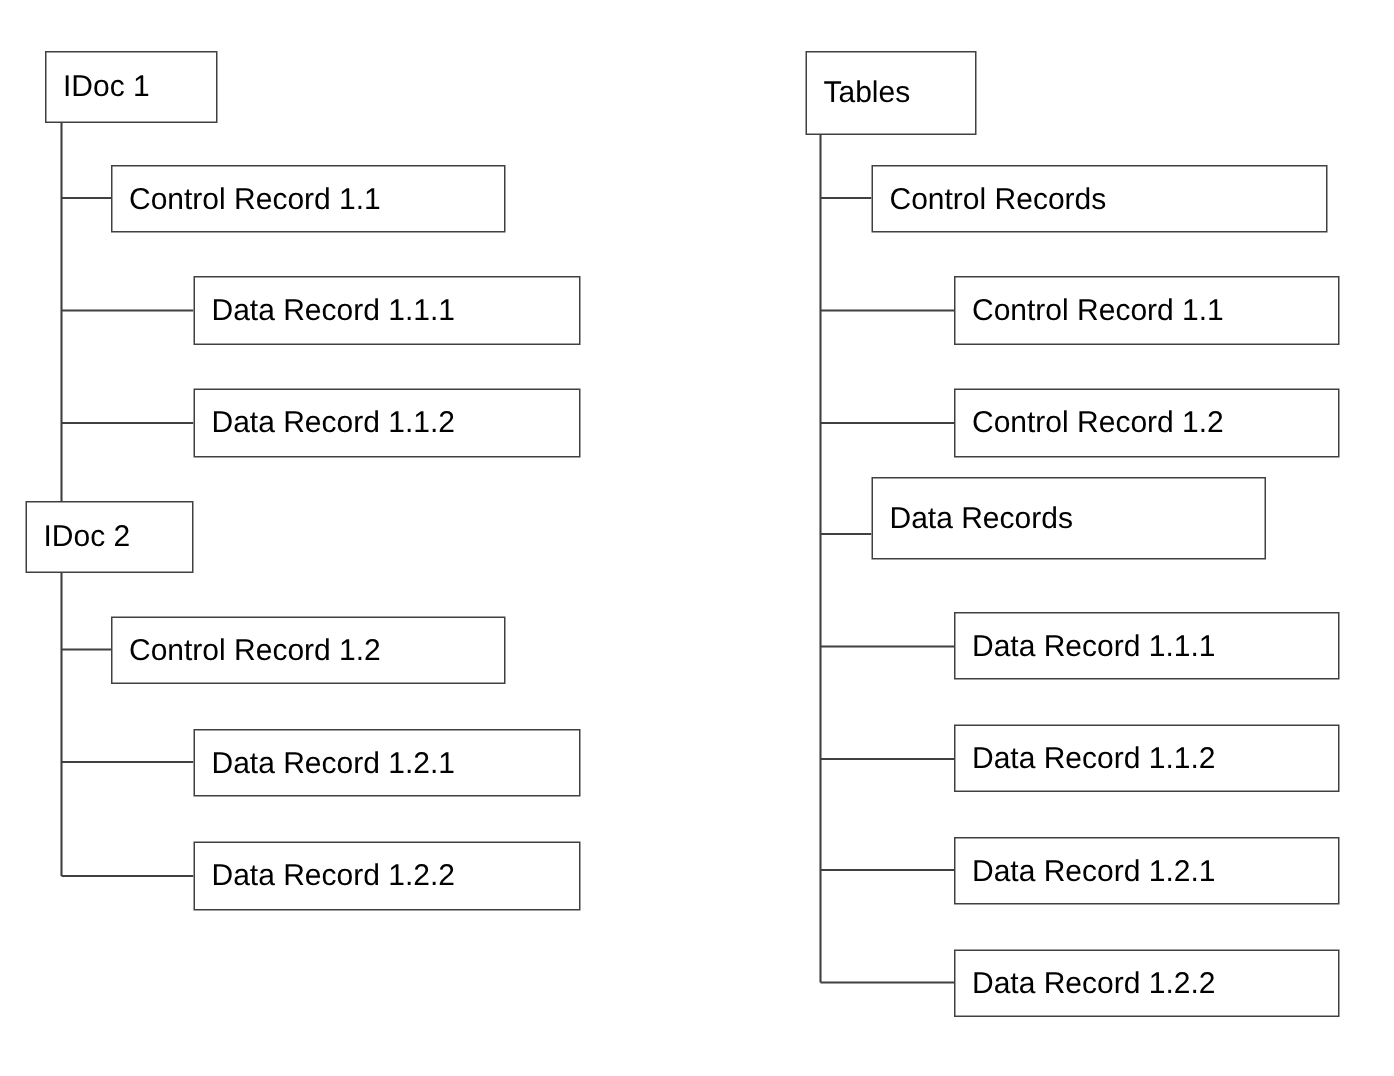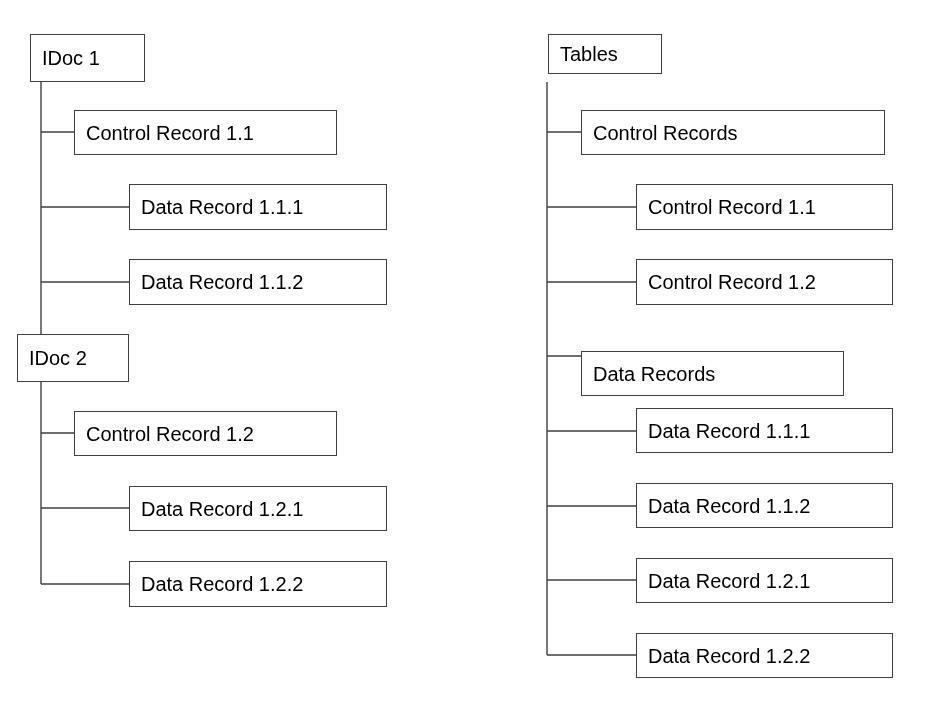--- a/index.html
+++ b/index.html
@@ -58,23 +58,23 @@
 
   <div class="node" style="left:30px;top:34px;width:115px;height:48px">IDoc 1</div>
   <div class="node" style="left:74px;top:110px;width:263px;height:45px">Control Record 1.1</div>
   <div class="node" style="left:129px;top:184px;width:258px;height:46px">Data Record 1.1.1</div>
   <div class="node" style="left:129px;top:259px;width:258px;height:46px">Data Record 1.1.2</div>
   <div class="node" style="left:17px;top:334px;width:112px;height:48px">IDoc 2</div>
   <div class="node" style="left:74px;top:411px;width:263px;height:45px">Control Record 1.2</div>
   <div class="node" style="left:129px;top:486px;width:258px;height:45px">Data Record 1.2.1</div>
   <div class="node" style="left:129px;top:561px;width:258px;height:46px">Data Record 1.2.2</div>
 
-  <div class="node" style="left:548px;top:34px;width:114px;height:40px">Tables</div>
+  <div class="node" style="left:537px;top:34px;width:114px;height:56px">Tables</div>
   <div class="node" style="left:581px;top:110px;width:304px;height:45px">Control Records</div>
   <div class="node" style="left:636px;top:184px;width:257px;height:46px">Control Record 1.1</div>
   <div class="node" style="left:636px;top:259px;width:257px;height:46px">Control Record 1.2</div>
-  <div class="node" style="left:581px;top:351px;width:263px;height:45px">Data Records</div>
+  <div class="node" style="left:581px;top:318px;width:263px;height:55px">Data Records</div>
   <div class="node" style="left:636px;top:408px;width:257px;height:45px">Data Record 1.1.1</div>
   <div class="node" style="left:636px;top:483px;width:257px;height:45px">Data Record 1.1.2</div>
   <div class="node" style="left:636px;top:558px;width:257px;height:45px">Data Record 1.2.1</div>
   <div class="node" style="left:636px;top:633px;width:257px;height:45px">Data Record 1.2.2</div>
 
 </div>
 
 </body></html>

